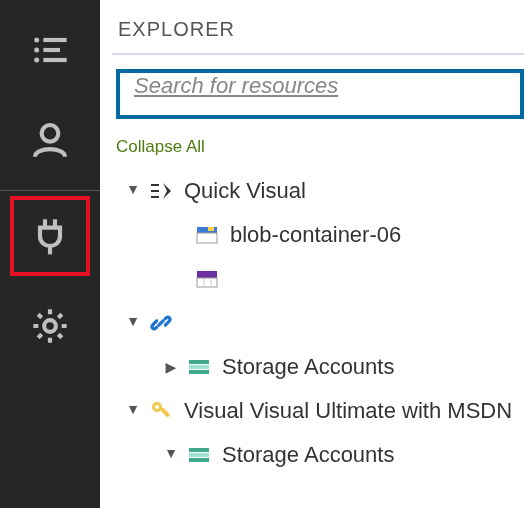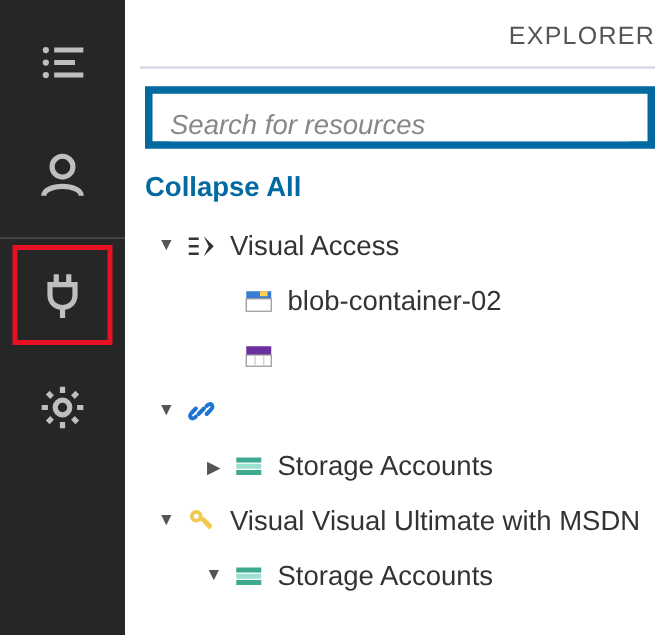--- a/index.html
+++ b/index.html
@@ -48,50 +48,49 @@
     display: flex;
     flex-direction: column;
     padding: 0 0 0 12px;
   }
   .explorer-header {
     font-size: 20px;
     letter-spacing: 1px;
     color: #555;
     padding: 18px 0 12px 6px;
     font-weight: 400;
-    text-align: right;
   }
   .header-sep {
     height: 2px;
     background: #d9d6e6;
   }
   .searchbox {
     margin: 14px 0 0 4px;
     height: 50px;
-    border: 6px solid #0369a1;
-    display: flex;
-    align-items: flex-end;
+    border: 4px solid #0369a1;
+    display: flex;
+    align-items: flex-start;
     padding: 0 14px;
     color: #888;
     font-size: 22px;
+    text-decoration: underline;
   }
   .searchbox input {
     border: none;
     outline: none;
     width: 100%;
     font-size: 22px;
     color: #333;
   }
   .searchbox input::placeholder { color: #888; font-style: italic; }
   .collapse-link {
-    color: #0369a1;
-    font-size: 22px;
+    color: #4d7c0f;
+    font-size: 17px;
     padding: 18px 0 12px 4px;
     cursor: pointer;
-    font-weight: bold;
   }
   
   .tree { font-size: 22px; }
   .row {
     display: flex;
     align-items: center;
     height: 44px;
     white-space: nowrap;
   }
   .indent { display: inline-block; }
@@ -163,33 +162,33 @@
       <span class="indent" style="width:12px"></span>
       <span class="twisty" style="transform: rotate(180deg);">▲</span>
       <span class="node-icon">
         <svg viewBox="0 0 24 24" width="24" height="24">
             <line x1="2" y1="6" x2="10" y2="6" stroke="#333" stroke-width="2"></line>
             <line x1="2" y1="12" x2="10" y2="12" stroke="#333" stroke-width="2"></line>
             <line x1="2" y1="18" x2="10" y2="18" stroke="#333" stroke-width="2"></line>
             <polygon points="14,4 22,12 14,20 18,12" fill="#333"></polygon>
           </svg>
       </span>
-      <span class="label">Visual Access</span>
+      <span class="label">Quick Visual</span>
     </div>
 
     <div class="row">
       <span class="indent" style="width:76px"></span>
       <span class="node-icon">
         <svg viewBox="0 0 24 24" width="24" height="24">
             <rect x="2" y="4" width="20" height="6" fill="#3a7bd5"></rect>
             <rect x="2" y="10" width="20" height="10" fill="#fff" stroke="#999"></rect>
             <rect x="13" y="4" width="6" height="4" fill="#ffd24d"></rect>
           </svg>
       </span>
-      <span class="label">blob-container-02</span>
+      <span class="label">blob-container-06</span>
     </div>
 
     <div class="row">
       <span class="indent" style="width:76px"></span>
       <span class="node-icon">
         <svg viewBox="0 0 24 24" width="24" height="24">
             <rect x="2" y="4" width="20" height="7" fill="#6b2fa0"></rect>
             <rect x="2" y="11" width="20" height="9" fill="#fff" stroke="#999"></rect>
             <line x1="9" y1="11" x2="9" y2="20" stroke="#ccc"></line>
             <line x1="16" y1="11" x2="16" y2="20" stroke="#ccc"></line>

